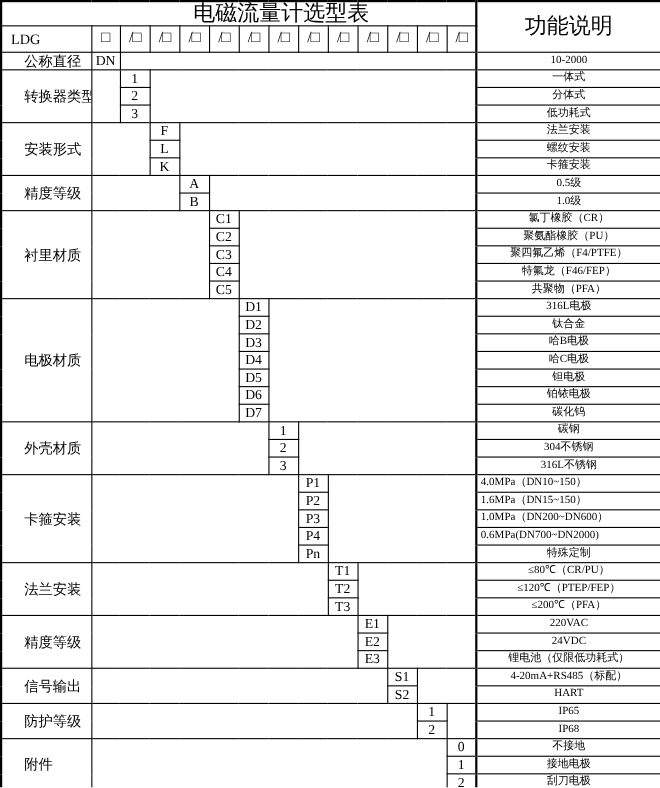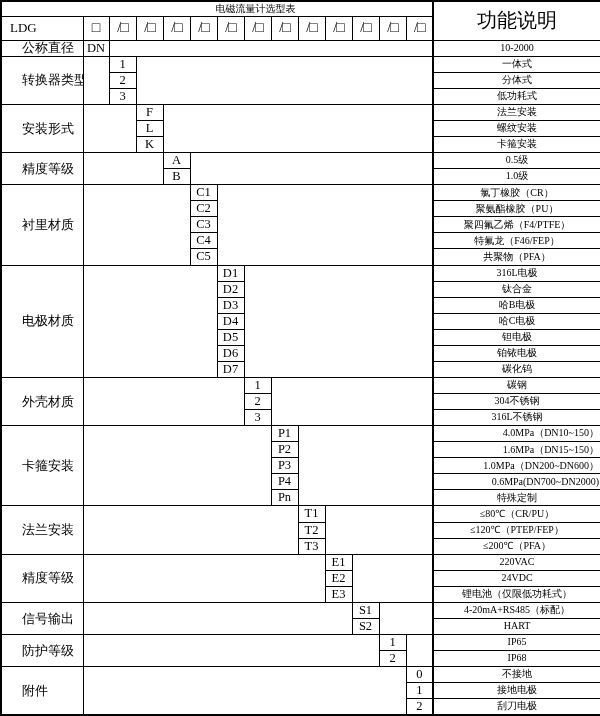--- a/index.html
+++ b/index.html
@@ -15,32 +15,32 @@
     border:1px solid #000;
     padding:0 1px;
     font-size:13px;
     line-height:1.05;
     text-align:center;
     vertical-align:middle;
     overflow:hidden;
     white-space:nowrap;
   }
   tr.title-row{height:15px;}
-  td.title{font-size:10px;padding-left:78px;border-bottom:1px solid #000;}
+  td.title{font-size:20px;padding-left:78px;border-bottom:1px solid #000;}
   tr.model-row{height:24px;}
   td.prefix{text-align:left;padding-left:8px;font-size:13px;}
   td.box{font-size:14px;}
   td.slot{font-size:14px;letter-spacing:-1px;}
   tr.data-row{height:16px;}
   td.label{text-align:left;padding-left:20px;font-size:13px;}
   td.code{font-size:12.5px;margin-top:19px;}
   td.blank{background:#ffffff;}
   td.fn{border-left:2px solid #000;font-size:10px;}
   td.fn-head{font-size:20px;text-align:center;}
-  td.fn.align-left{text-align:right;padding-left:17px;}
+  td.fn.align-left{text-align:left;padding-left:3px;}
 </style>
 </head>
 <body>
 
 <div class="wrap">
   <table class="sel">
     <colgroup>
       <col style="width:82px">
       <col style="width:26px">
       <col style="width:27px">

